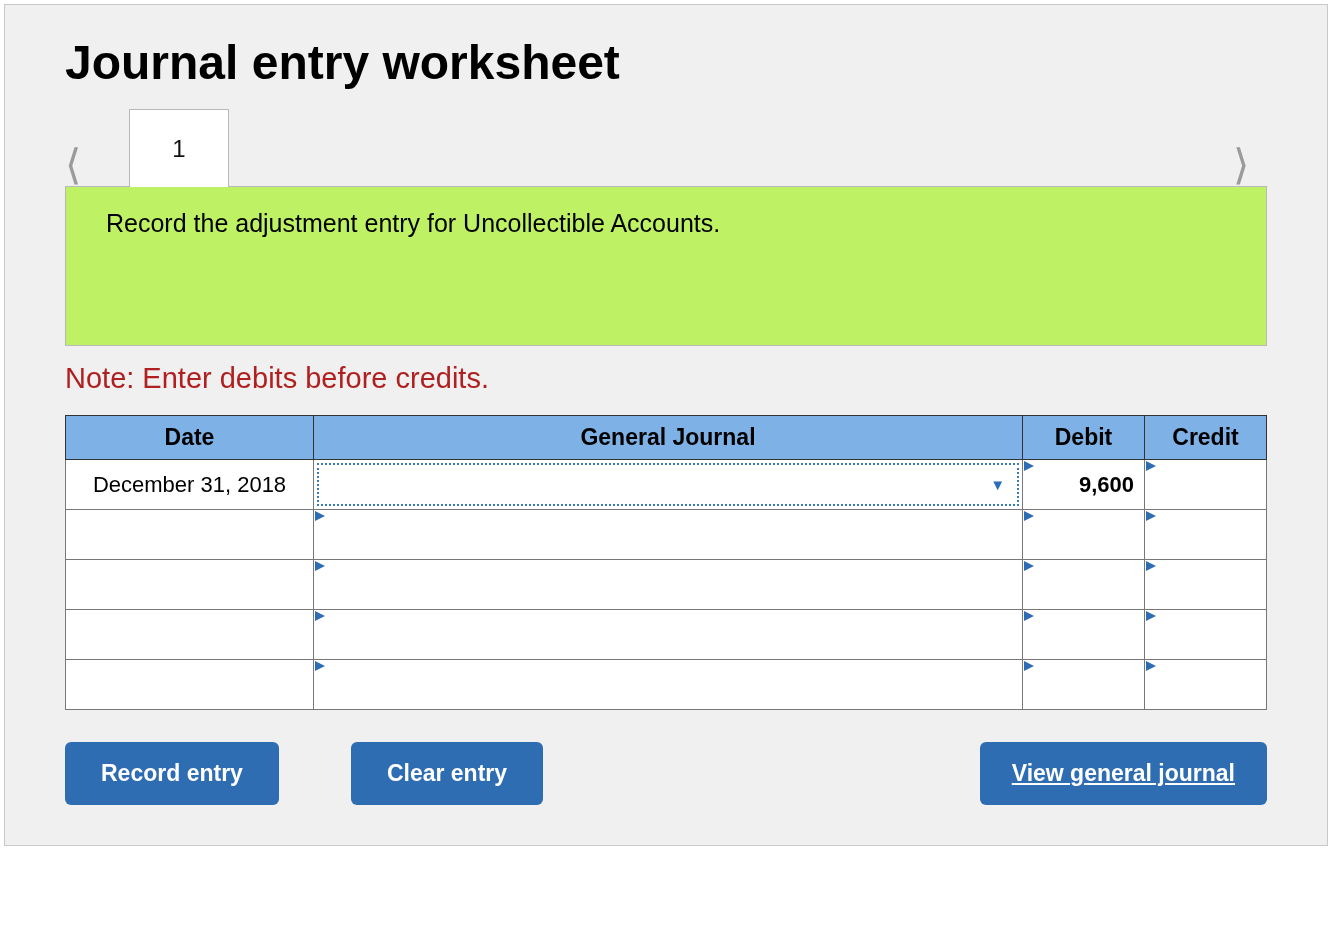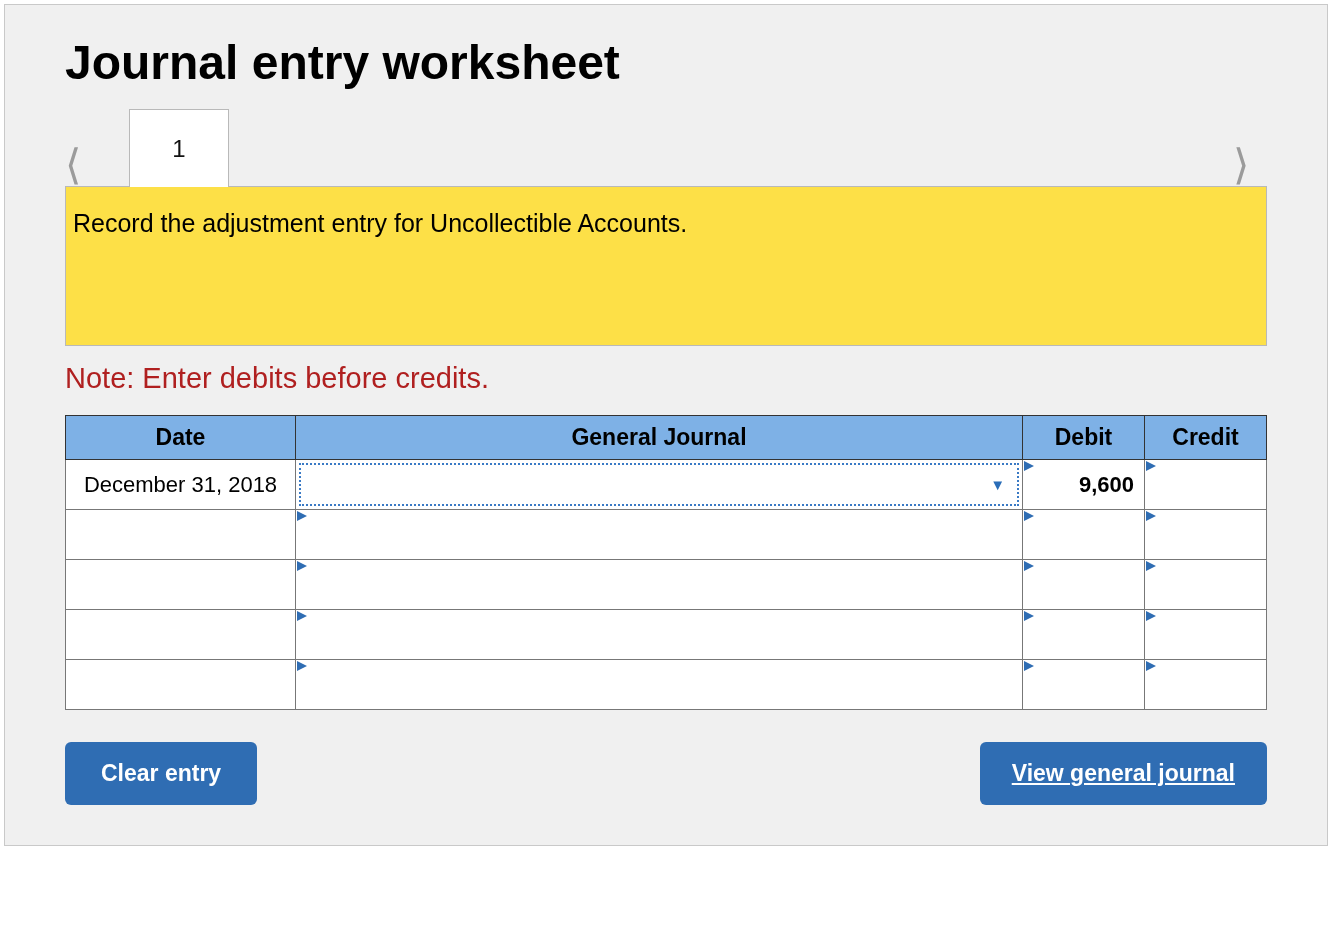--- a/index.html
+++ b/index.html
@@ -54,24 +54,24 @@
     display: flex;
     align-items: center;
     justify-content: center;
     font-size: 24px;
     color: #111;
     position: relative;
     z-index: 2;
     margin-bottom: -1px;
   }
   .prompt-box {
-    background: #fde047;
+    background: #bef264;
     border: 1px solid #b9b9b9;
     min-height: 160px;
-    padding: 22px 7px;
+    padding: 22px 40px;
     font-size: 25px;
     color: #000;
     position: relative;
   }
   .note {
     color: #b02020;
     font-size: 29px;
     margin: 16px 0 20px 0;
   }
   .journal-table {
@@ -80,21 +80,21 @@
   }
   .journal-table th {
     background: #7eb1e6;
     border: 1px solid #333;
     font-size: 23px;
     font-weight: 700;
     color: #000;
     padding: 8px 4px;
     text-align: center;
   }
-  .journal-table th.date-col { width: 230px; }
+  .journal-table th.date-col { width: 248px; }
   .journal-table th.gj-col { }
   .journal-table th.debit-col, .journal-table th.credit-col { width: 122px; }
   .journal-table td {
     border: 1px solid #777;
     background: #fff;
     height: 50px;
     padding: 0;
     vertical-align: middle;
     position: relative;
   }
@@ -302,17 +302,18 @@
             <div class="cell-inner amount">
               <span class="tri"></span>
               <span></span>
             </div>
           </td>
         </tr>
       </tbody>
     </table>
 
     <div class="buttons-row">
+      <button class="btn">Record entry</button>
       <button class="btn">Clear entry</button>
       <button class="btn view">View general journal</button>
     </div>
   </div>
 </div>
 
 </body></html>

